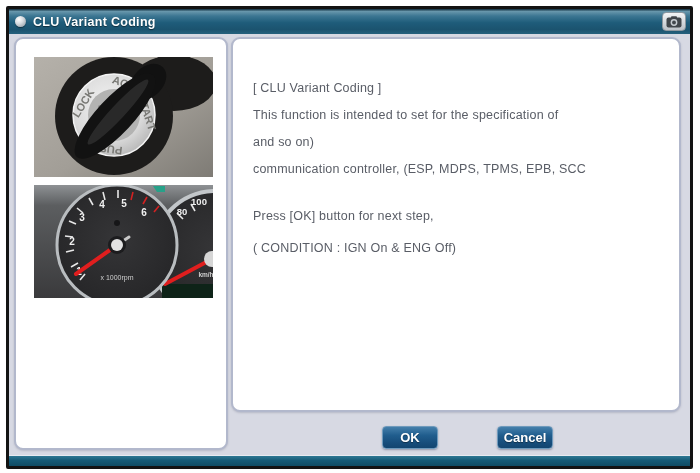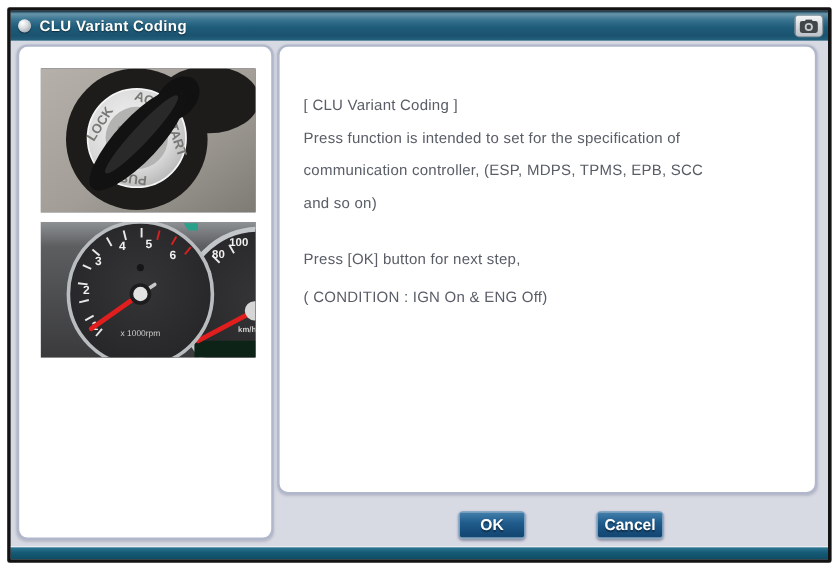--- a/index.html
+++ b/index.html
@@ -197,23 +197,23 @@
             <line x1="83" y1="60" x2="95" y2="52" stroke="#c8c8c8" stroke-width="3" stroke-linecap="round"></line>
             <circle cx="83" cy="60" r="9" fill="#1c1c1e"></circle>
             <circle cx="83" cy="60" r="6" fill="#e2e2e2"></circle>
           </g>
         </svg>
       </div>
     </div>
 
     <div class="panel right-panel">
       <div class="desc-line">[ CLU Variant Coding ]</div>
-      <div class="desc-line">Press function is intended to set for the specification of</div>
+      <div class="desc-line">This function is intended to set for the specification of</div>
+      <div class="desc-line">and so on)</div>
       <div class="desc-line">communication controller, (ESP, MDPS, TPMS, EPB, SCC</div>
-      <div class="desc-line">and so on)</div>
       <div class="desc-line gap-large">Press [OK] button for next step,</div>
       <div class="desc-line gap-small">( CONDITION : IGN On &amp; ENG Off)</div>
     </div>
 
     <div class="btn btn-ok">OK</div>
     <div class="btn btn-cancel">Cancel</div>
   </div>
 
   <div class="bottombar"></div>
 </div>

